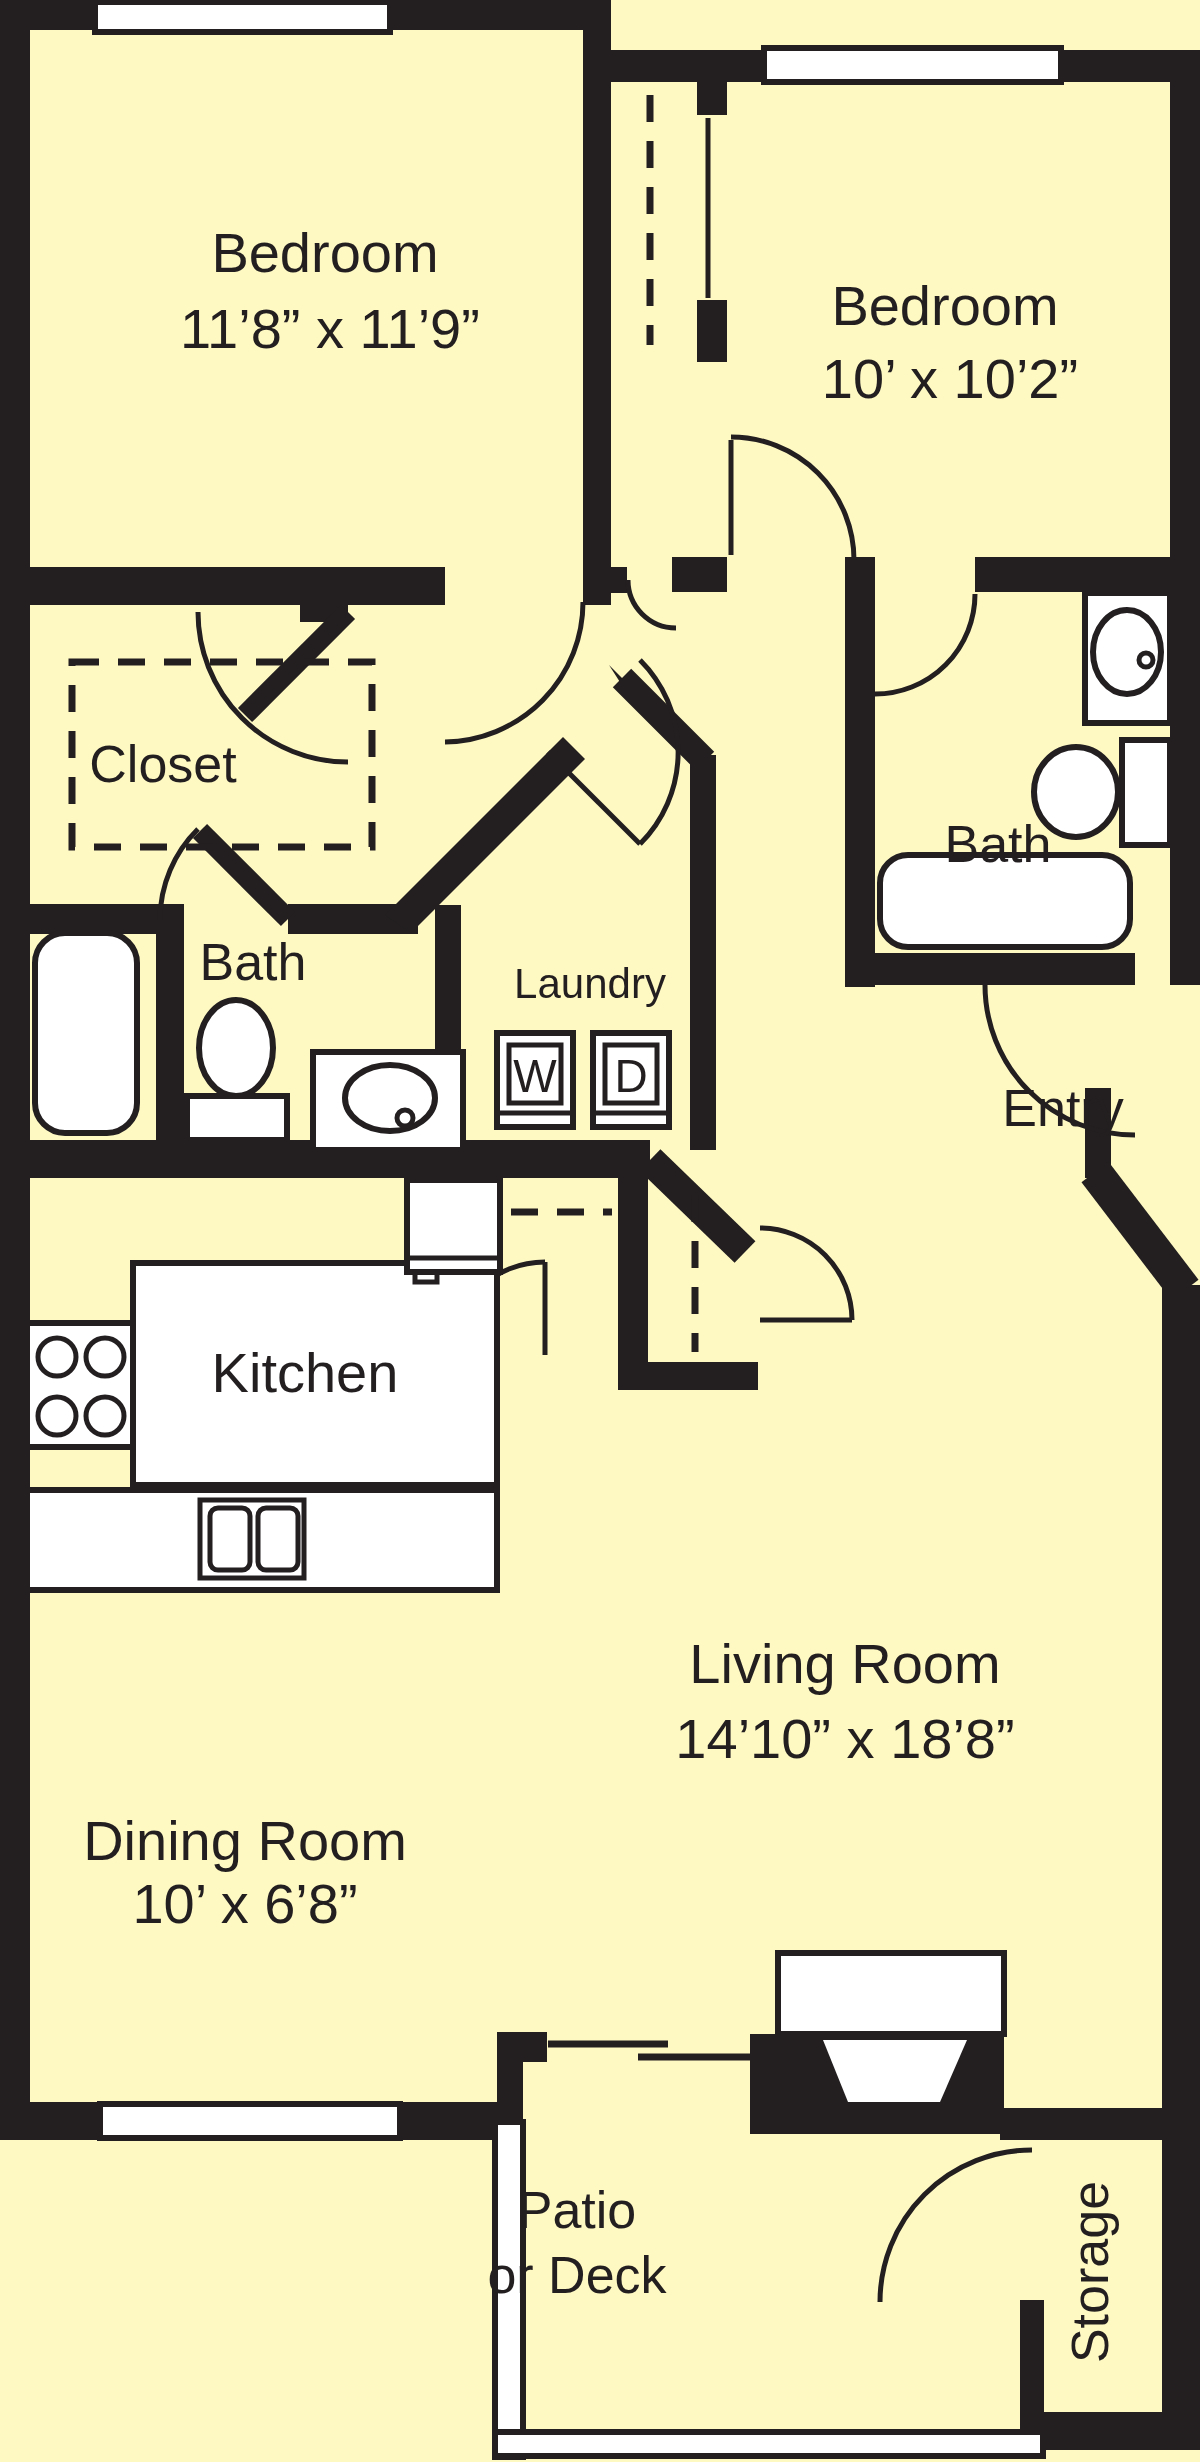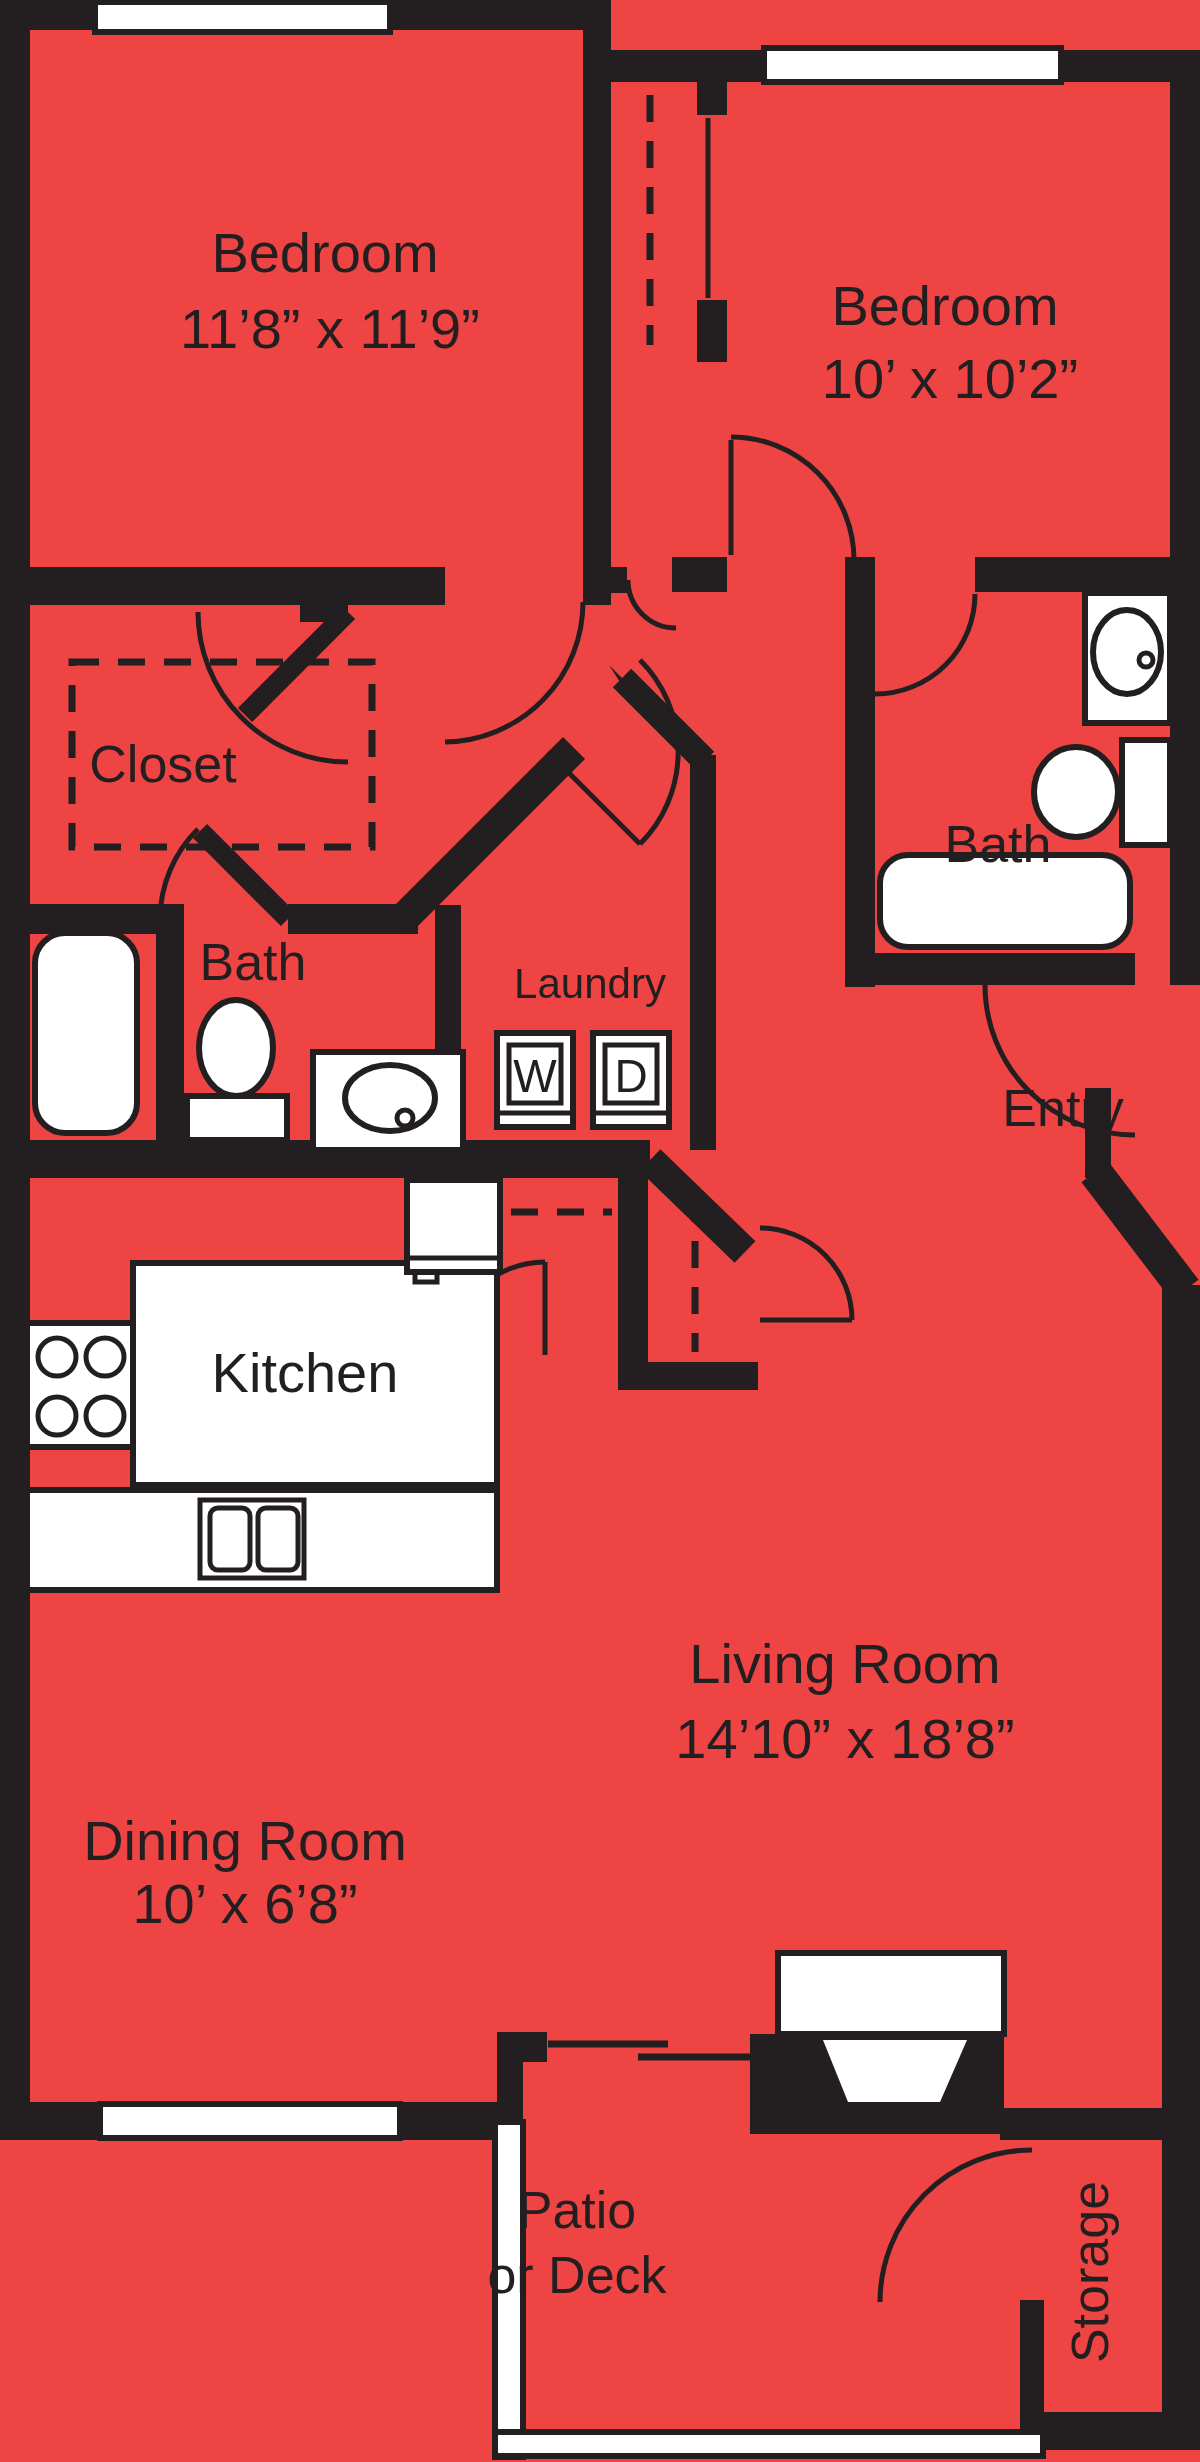--- a/index.html
+++ b/index.html
@@ -1,16 +1,16 @@
 <!DOCTYPE html>
 <html><head>
 <meta charset="utf-8">
 <style>
   html,body{margin:0;padding:0;background:#ffffff;}
-  .page{width:1200px;height:2462px;position:relative;background:#ef4444;}
+  .page{width:1200px;height:2462px;position:relative;background:#fef9c3;}
   svg{display:block;}
   .wall{fill:#231f20;stroke:none;}
   .thinline{stroke:#231f20;stroke-width:7;fill:none;stroke-linecap:butt;}
   .fixture{stroke:#231f20;stroke-width:6;fill:#ffffff;}
   .fixture2{stroke:#231f20;stroke-width:5;fill:none;}
   .arc{stroke:#231f20;stroke-width:5;fill:none;}
   .leaf-thin{stroke:#231f20;stroke-width:5;fill:none;}
   .leaf-thick{stroke:#231f20;stroke-width:20;fill:none;}
   .dash{stroke:#231f20;stroke-width:7;fill:none;stroke-dasharray:27 19;}
   .win{fill:#ffffff;stroke:#231f20;stroke-width:6;}

